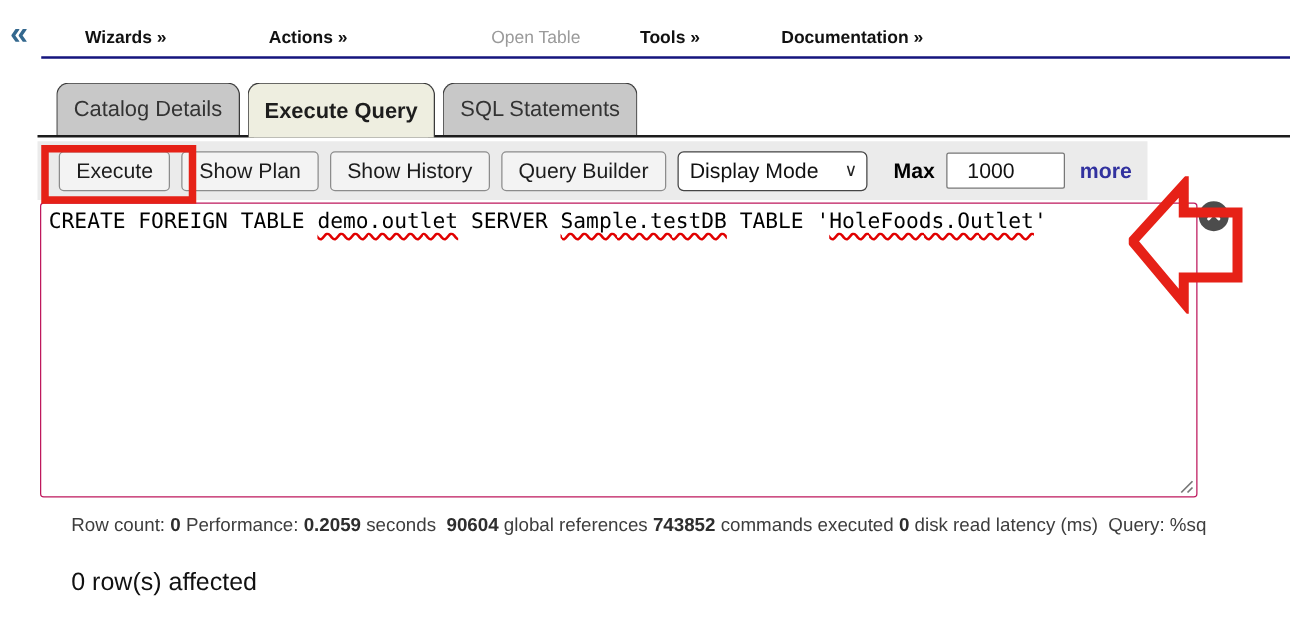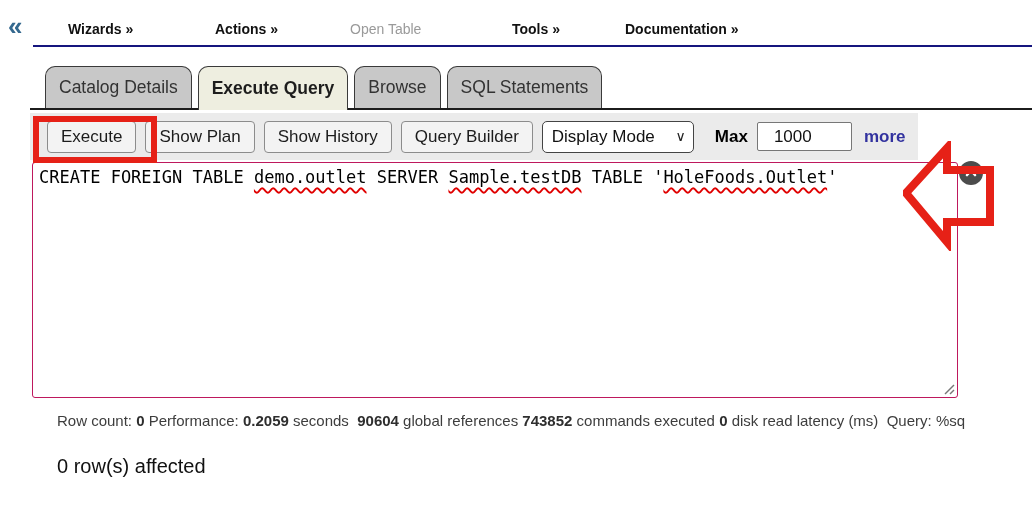--- a/index.html
+++ b/index.html
@@ -11,21 +11,21 @@
 
   
   .collapse-icon {
     position:absolute; left:8px; top:13px; font-size:26px; font-weight:bold;
     color:#34688e; cursor:pointer; line-height:1;
   }
   .nav-item {
     position:absolute; top:21px; font-size:14px; font-weight:bold; color:#111;
     cursor:pointer; white-space:nowrap;
   }
-  .nav-item.disabled { color:#9a9a9a; font-weight:normal; cursor:default; }
+  .nav-item.disabled { color:#9a9a9a; font-weight:normal; cursor:default;margin-left:43px; }
   .nav-underline {
     position:absolute; left:33px; right:0; top:45px; height:2px; background:#15157e;
   }
 
   
   .tab-line { position:absolute; left:30px; right:0; top:108px; height:2px; background:#1c1c1c; }
   .tabbar {
     position:absolute; left:45px; top:66px; height:52px;
     display:flex; align-items:flex-start; gap:6px; z-index:2;justify-content:center;
   }
@@ -117,21 +117,20 @@
   <span class="nav-item" style="left:215px">Actions »</span>
   <span class="nav-item disabled" style="left:350px">Open Table</span>
   <span class="nav-item" style="left:512px">Tools »</span>
   <span class="nav-item" style="left:625px">Documentation »</span>
   <div class="nav-underline"></div>
 
   <div class="tab-line"></div>
   <div class="tabbar">
     <div class="tab">Catalog Details</div>
     <div class="tab active">Execute Query</div>
-    <div class="tab">Browse</div>
     <div class="tab">SQL Statements</div>
   </div>
 
   <div class="toolbar">
     <button class="btn">Execute</button>
     <button class="btn">Show Plan</button>
     <button class="btn">Show History</button>
     <button class="btn">Query Builder</button>
     <span class="select-wrap">
       <select class="display-mode-select">

